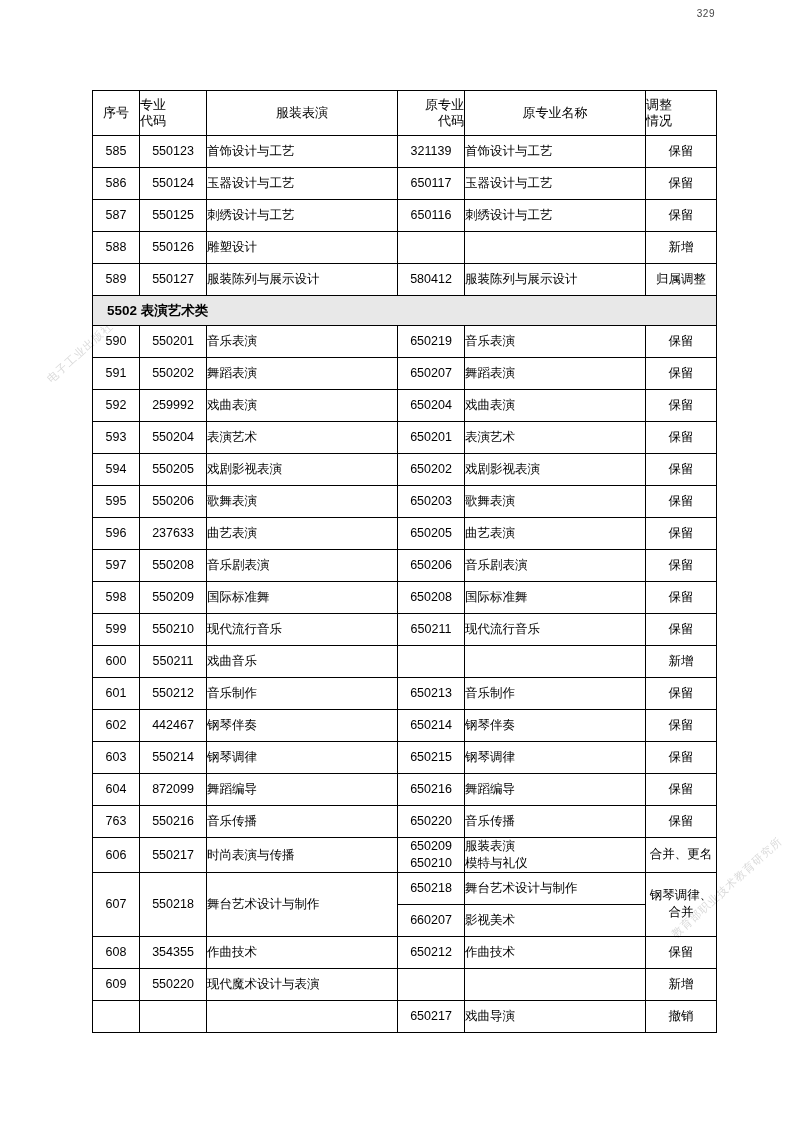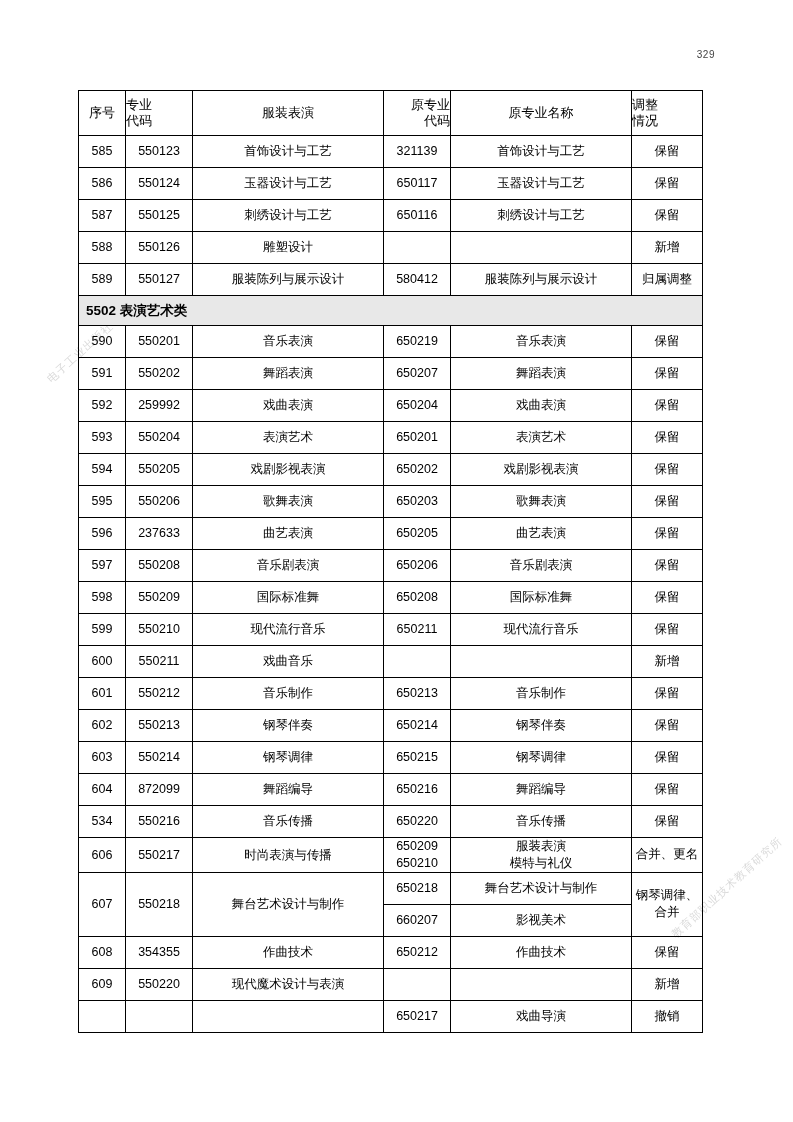--- a/index.html
+++ b/index.html
@@ -21,25 +21,24 @@
     height: 1122px;
     box-sizing: border-box;
   }
   .page-number {
     position: absolute;
     top: 8px;
     right: 78px;
     font-size: 10px;
     color: #444;
     letter-spacing: 0.5px;
-    margin-top: 41px;
   }
   .table-wrap {
     position: absolute;
-    left: 78px;
+    left: 92px;
     top: 90px;
     width: 618px;
   }
   table.spec-table {
     border-collapse: collapse;
     width: 618px;
     table-layout: fixed;
     font-size: 12.5px;
   }
   table.spec-table td, table.spec-table th {
@@ -60,30 +59,29 @@
     height: 44px;
     line-height: 1.25;
     font-size: 13px;
   }
   tbody td {
     height: 31px;
     line-height: 1.3;
   }
   .cell-pad-left {
     padding-left: 7px;
-    text-align: center;
   }
   .cell-center {
     text-align: center;
   }
   tr.section-row td {
     background: #e8e8e8;
     font-weight: bold;
     text-align: left;
-    padding-left: 7px;
+    padding-left: 14px;
     height: 29px;
     font-size: 13.5px;
   }
   .two-line {
     line-height: 1.35;
     padding-top: 2px;
     padding-bottom: 2px;
   }
 
   
@@ -271,21 +269,21 @@
           <tr>
             <td class="c-seq cell-center">601</td>
             <td class="c-code cell-center">550212</td>
             <td class="c-name cell-pad-left">音乐制作</td>
             <td class="c-ocode cell-center">650213</td>
             <td class="c-oname cell-pad-left">音乐制作</td>
             <td class="c-adj cell-center">保留</td>
           </tr>
           <tr>
             <td class="c-seq cell-center">602</td>
-            <td class="c-code cell-center">550213</td>
+            <td class="c-code cell-center">442467</td>
             <td class="c-name cell-pad-left">钢琴伴奏</td>
             <td class="c-ocode cell-center">650214</td>
             <td class="c-oname cell-pad-left">钢琴伴奏</td>
             <td class="c-adj cell-center">保留</td>
           </tr>
           <tr>
             <td class="c-seq cell-center">603</td>
             <td class="c-code cell-center">550214</td>
             <td class="c-name cell-pad-left">钢琴调律</td>
             <td class="c-ocode cell-center">650215</td>
@@ -294,21 +292,21 @@
           </tr>
           <tr>
             <td class="c-seq cell-center">604</td>
             <td class="c-code cell-center">872099</td>
             <td class="c-name cell-pad-left">舞蹈编导</td>
             <td class="c-ocode cell-center">650216</td>
             <td class="c-oname cell-pad-left">舞蹈编导</td>
             <td class="c-adj cell-center">保留</td>
           </tr>
           <tr>
-            <td class="c-seq cell-center">534</td>
+            <td class="c-seq cell-center">763</td>
             <td class="c-code cell-center">550216</td>
             <td class="c-name cell-pad-left">音乐传播</td>
             <td class="c-ocode cell-center">650220</td>
             <td class="c-oname cell-pad-left">音乐传播</td>
             <td class="c-adj cell-center">保留</td>
           </tr>
           <tr>
             <td class="c-seq cell-center">606</td>
             <td class="c-code cell-center">550217</td>
             <td class="c-name cell-pad-left">时尚表演与传播</td>

